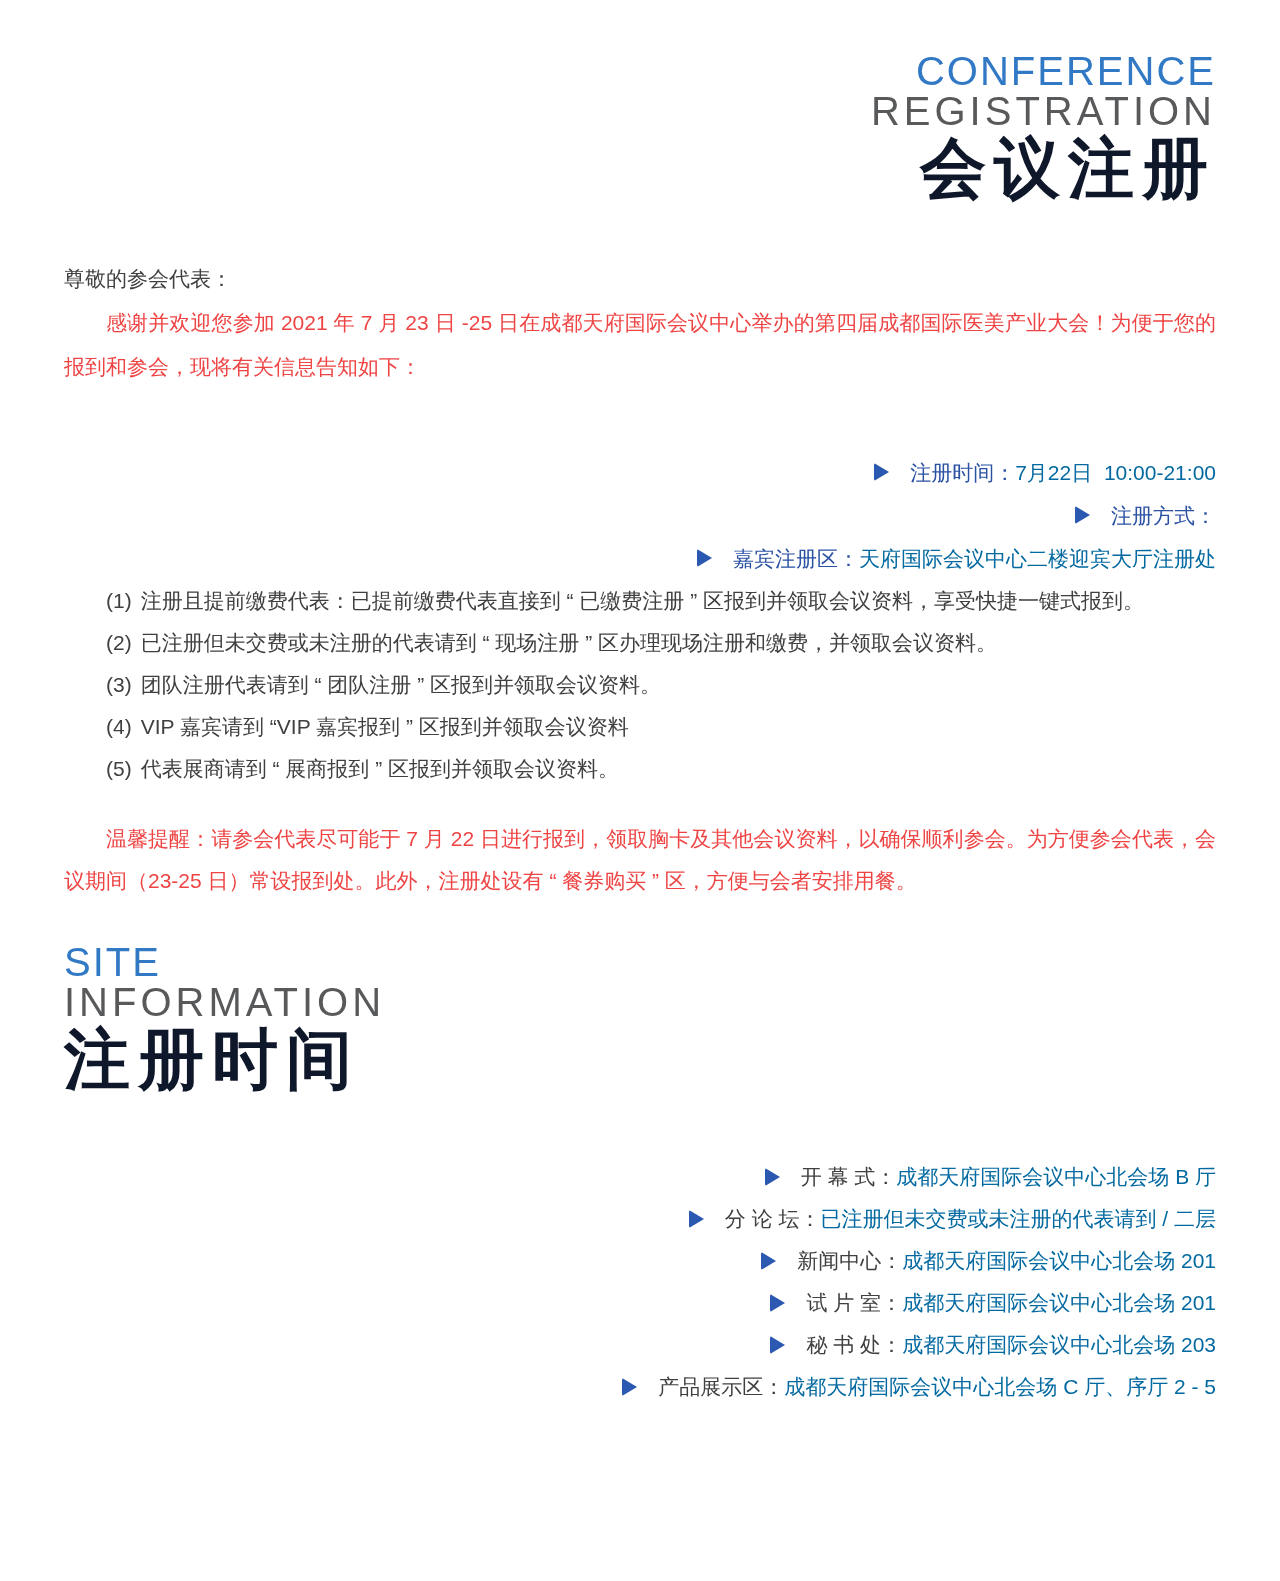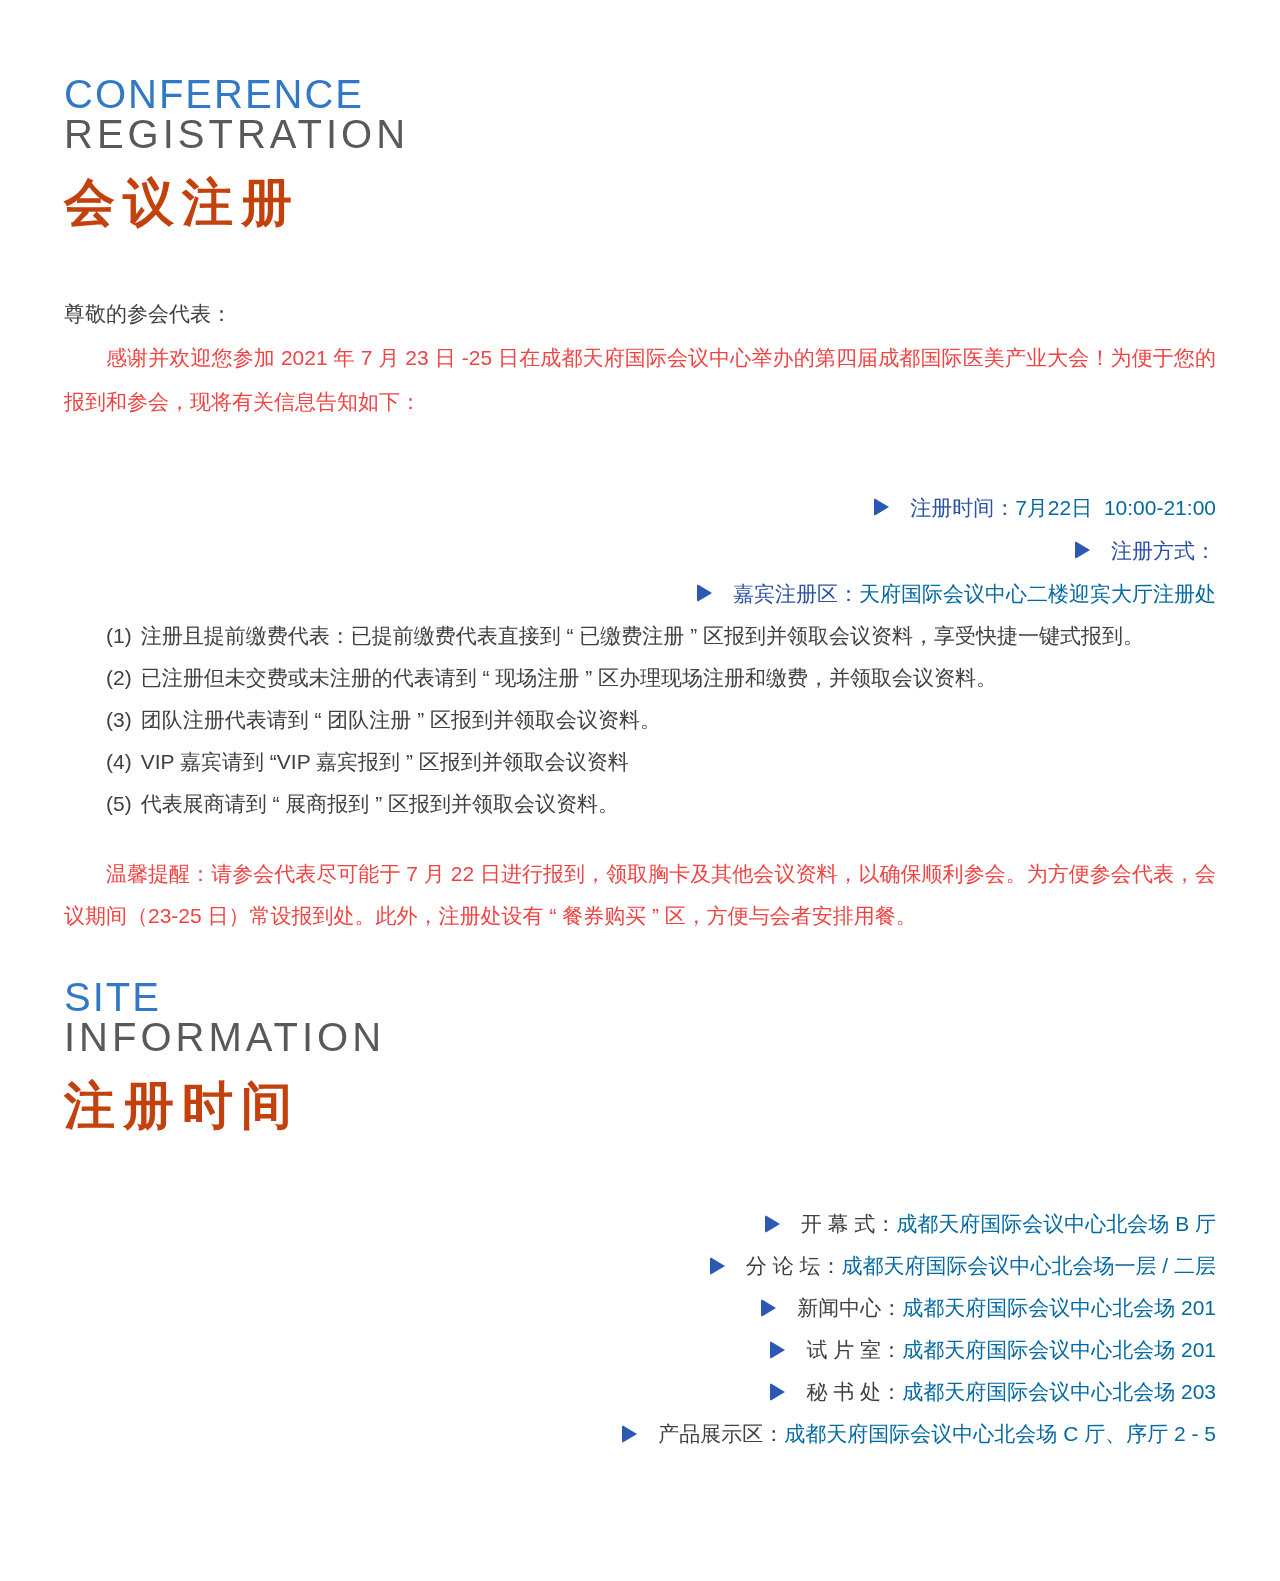--- a/index.html
+++ b/index.html
@@ -5,33 +5,33 @@
   html,body{margin:0;padding:0;background:#ffffff;}
   body{
     width:1280px;height:1581px;overflow:hidden;
     font-family:"Liberation Sans","DejaVu Sans",sans-serif;
     color:#404040;
   }
   .page{padding:0 64px;box-sizing:border-box;width:1280px;}
 
   
   .sec-head{line-height:1;}
-  .sec-head.first{padding-top:74px;}
+  .sec-head.first{padding-top:51px;text-align:right;}
   .sec-head.site{margin-top:40px;}
   .en1{
     font-size:40px;font-weight:300;letter-spacing:2px;
     color:#3279C5;line-height:40px;
   }
   .en2{
     font-size:40px;font-weight:300;letter-spacing:4px;
     color:#58595B;line-height:40px;
   }
   .cnh{
-    font-size:51px;font-weight:700;letter-spacing:8px;
-    color:#c2410c;line-height:66px;margin-top:16px;
+    font-size:66px;font-weight:700;letter-spacing:8px;
+    color:#0f172a;line-height:66px;margin-top:4px;
   }
 
   
   .salutation{
     margin-top:56px;font-size:21px;line-height:44px;color:#404040;
   }
   .para{
     font-size:21px;line-height:44px;color:#ef4444;
     text-align:justify;text-indent:2em;margin:0;
   }
@@ -112,21 +112,21 @@
 
   <div class="blist vlist">
     <div class="brow">
       <span class="tri"></span>
       <span class="vlabel">开 幕 式：</span>
       <span class="bvalue">成都天府国际会议中心北会场 B 厅</span>
     </div>
     <div class="brow">
       <span class="tri"></span>
       <span class="vlabel">分 论 坛：</span>
-      <span class="bvalue">成都天府国际会议中心北会场一层 / 二层</span>
+      <span class="bvalue">已注册但未交费或未注册的代表请到 / 二层</span>
     </div>
     <div class="brow">
       <span class="tri"></span>
       <span class="vlabel">新闻中心：</span>
       <span class="bvalue">成都天府国际会议中心北会场 201</span>
     </div>
     <div class="brow">
       <span class="tri"></span>
       <span class="vlabel">试 片 室：</span>
       <span class="bvalue">成都天府国际会议中心北会场 201</span>

